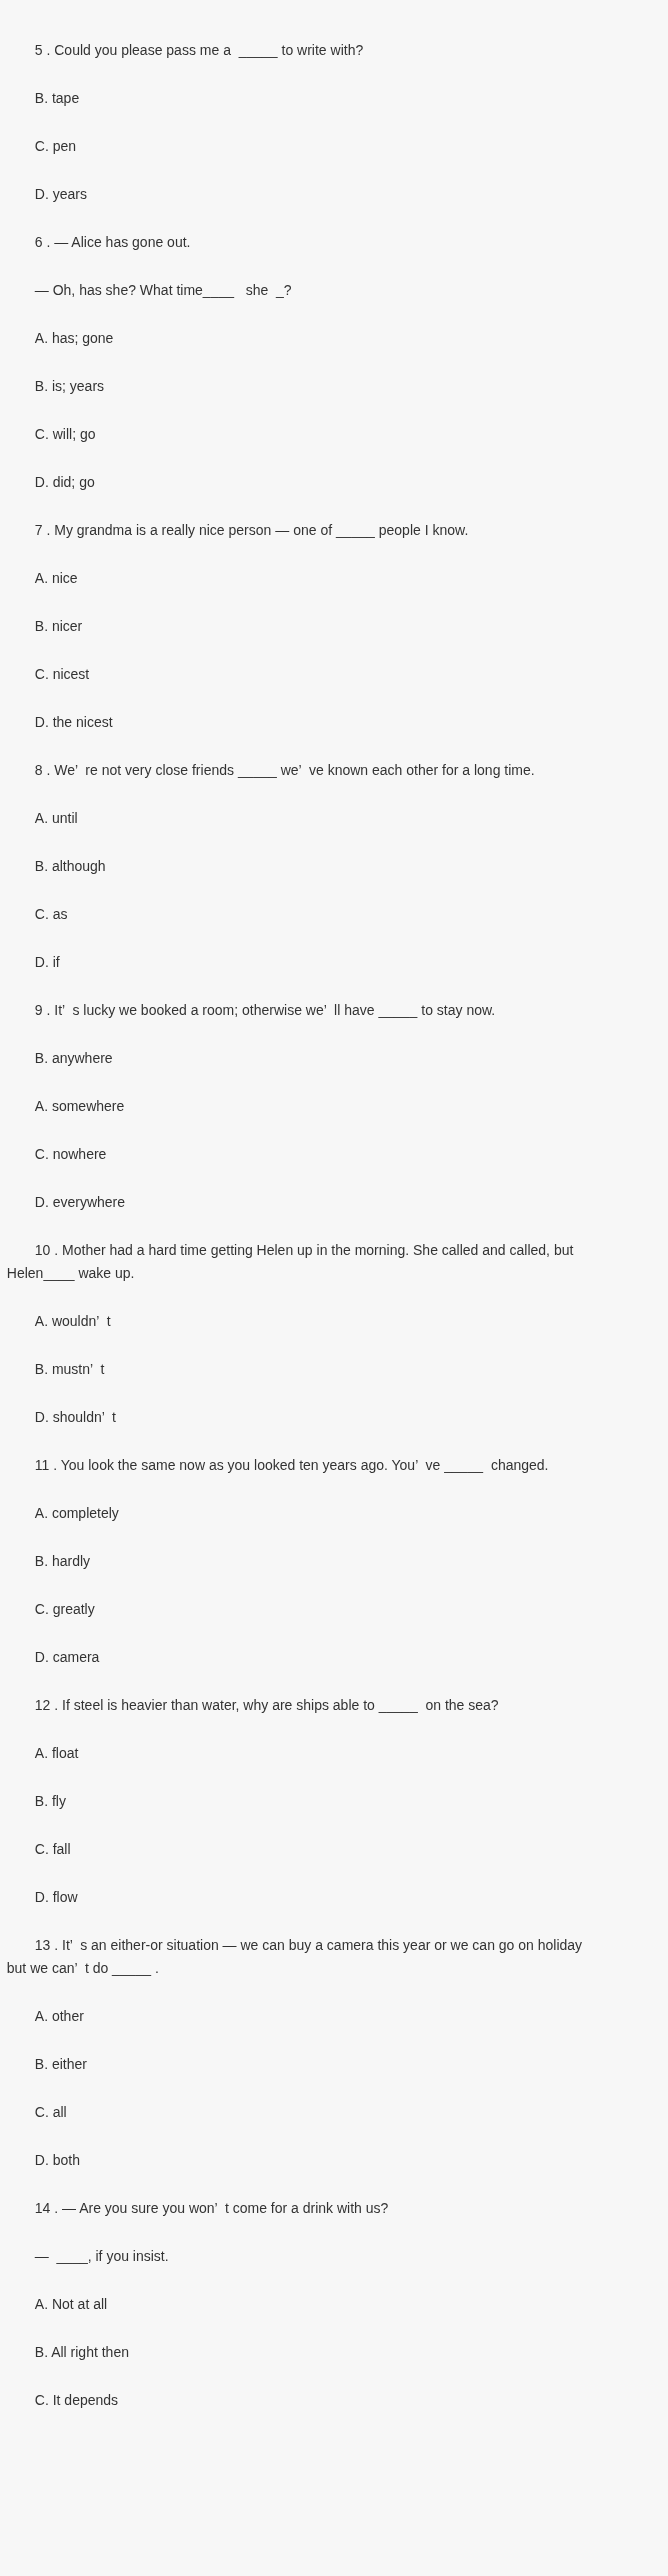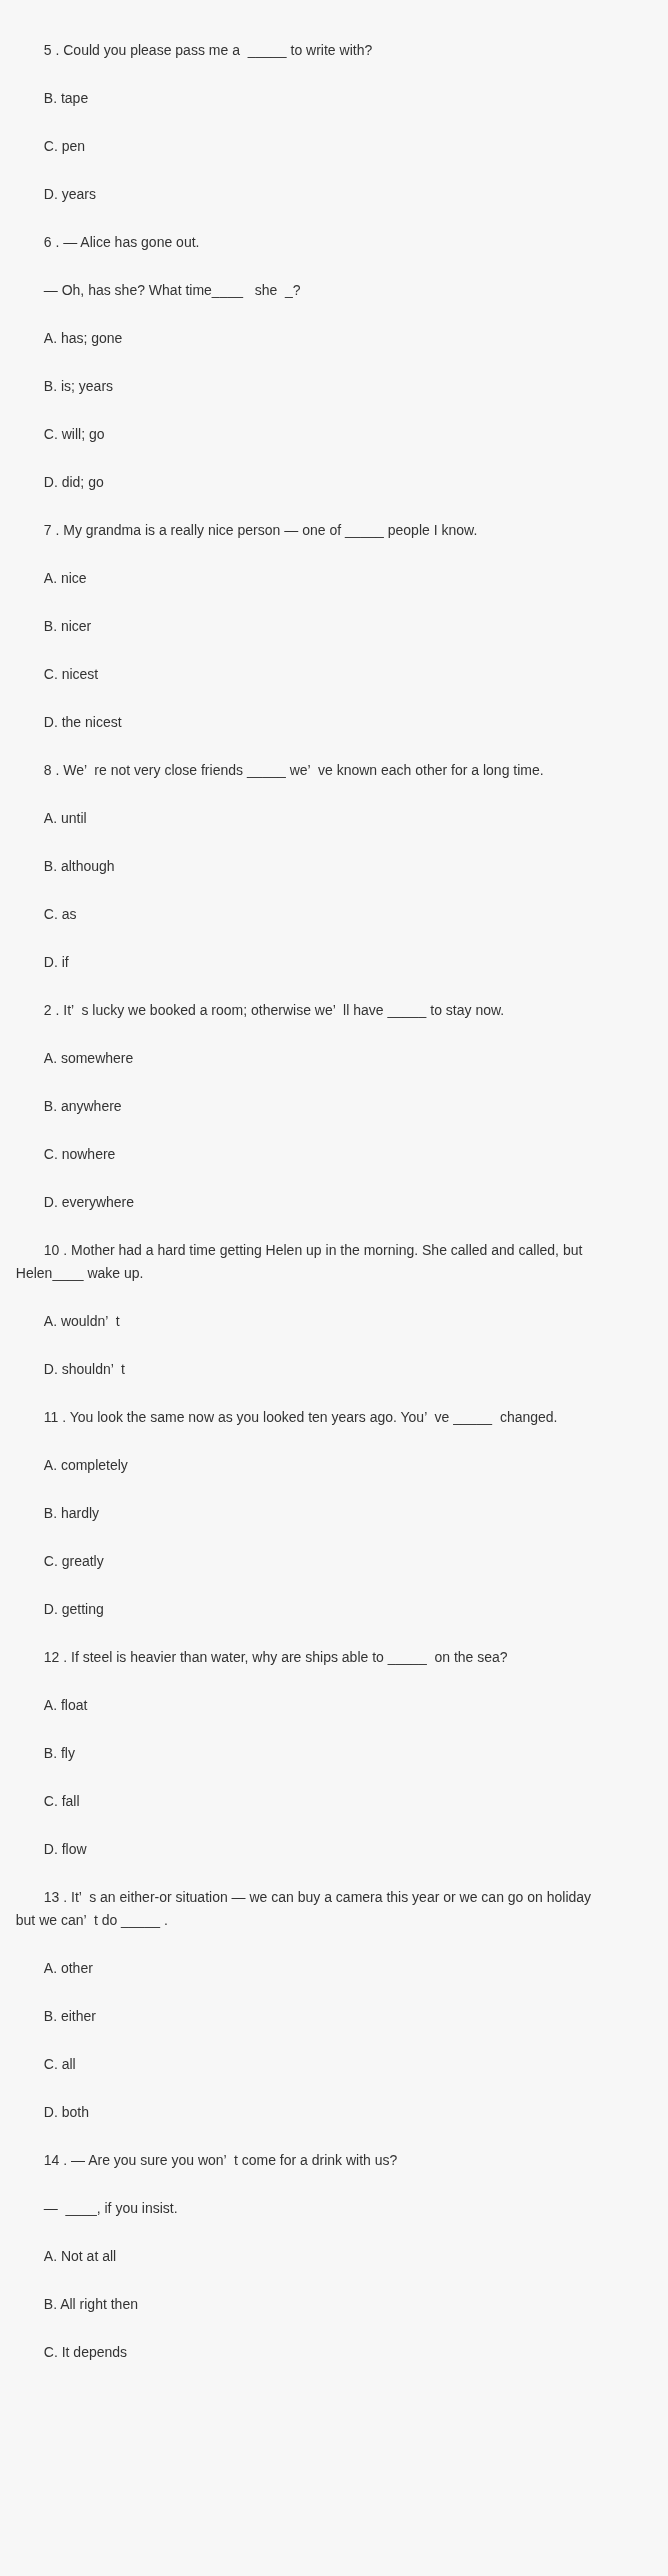--- a/index.html
+++ b/index.html
@@ -14,21 +14,21 @@
     font-size: 14px;
     color: #333333;
     box-sizing: border-box;
   }
   main.exam {
     width: 668px;
     box-sizing: border-box;
     padding: 39px 0 19.4px 2.8px;
   }
   p.para {
-    margin: 0 0 25px 13px;
+    margin: 0 0 25px 4px;
     line-height: 23px;
     text-indent: 28px;
     white-space: pre-wrap;
     overflow-wrap: break-word;
     font-weight: 400;
     letter-spacing: 0;
   }
 </style>
 </head>
 <body>
@@ -47,34 +47,35 @@
     <p class="para">7 . My grandma is a really nice person — one of _____ people I know.</p>
     <p class="para">A. nice</p>
     <p class="para">B. nicer</p>
     <p class="para">C. nicest</p>
     <p class="para">D. the nicest</p>
     <p class="para">8 . We’  re not very close friends _____ we’  ve known each other for a long time.</p>
     <p class="para">A. until</p>
     <p class="para">B. although</p>
     <p class="para">C. as</p>
     <p class="para">D. if</p>
-    <p class="para">2 . It’  s lucky we booked a room; otherwise we’  ll have _____ to stay now.</p>
+    <p class="para">9 . It’  s lucky we booked a room; otherwise we’  ll have _____ to stay now.</p>
+    <p class="para">B. anywhere</p>
     <p class="para">A. somewhere</p>
-    <p class="para">B. anywhere</p>
     <p class="para">C. nowhere</p>
     <p class="para">D. everywhere</p>
     <p class="para">10 . Mother had a hard time getting Helen up in the morning. She called and called, but
 Helen____ wake up.</p>
     <p class="para">A. wouldn’  t</p>
+    <p class="para">B. mustn’  t</p>
     <p class="para">D. shouldn’  t</p>
     <p class="para">11 . You look the same now as you looked ten years ago. You’  ve _____  changed.</p>
     <p class="para">A. completely</p>
     <p class="para">B. hardly</p>
     <p class="para">C. greatly</p>
-    <p class="para">D. getting</p>
+    <p class="para">D. camera</p>
     <p class="para">12 . If steel is heavier than water, why are ships able to _____  on the sea?</p>
     <p class="para">A. float</p>
     <p class="para">B. fly</p>
     <p class="para">C. fall</p>
     <p class="para">D. flow</p>
     <p class="para">13 . It’  s an either-or situation — we can buy a camera this year or we can go on holiday
 but we can’  t do _____ .</p>
     <p class="para">A. other</p>
     <p class="para">B. either</p>
     <p class="para">C. all</p>

